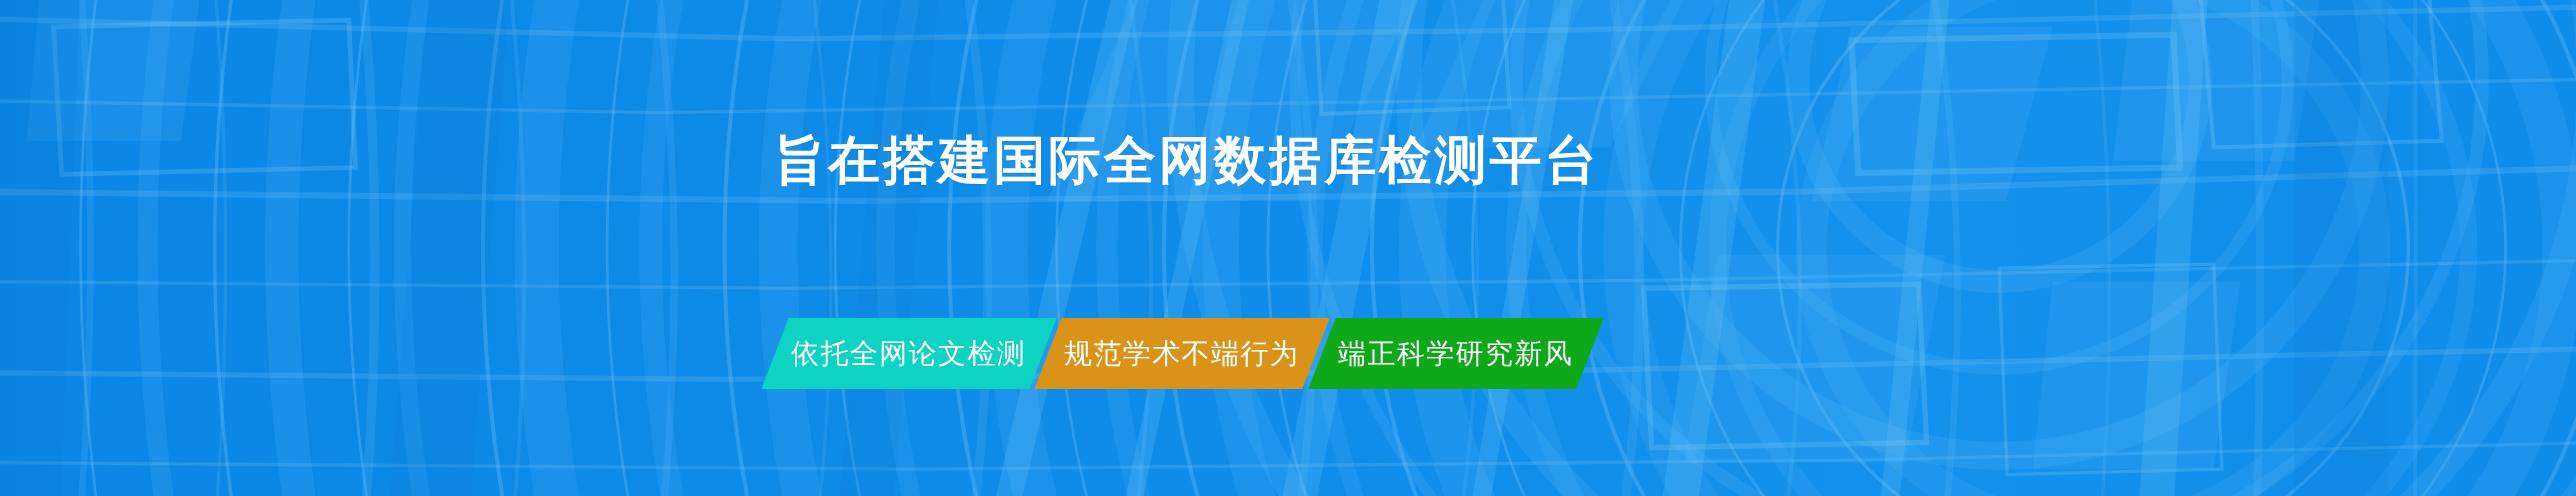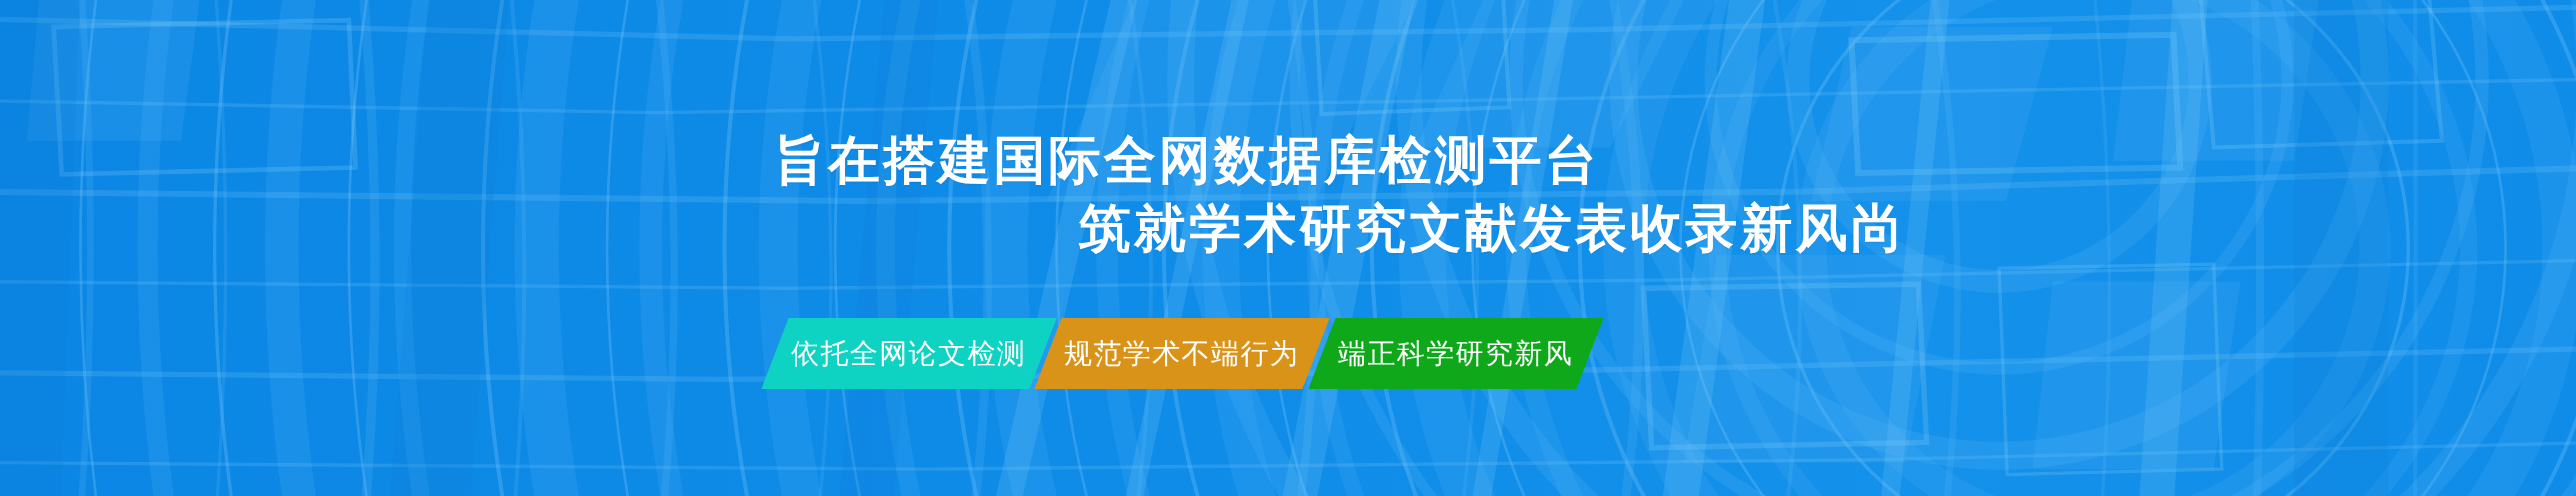--- a/index.html
+++ b/index.html
@@ -217,21 +217,20 @@
         <polygon points="640,-20 760,-20 700,760 580,760"></polygon>
         <polygon points="1320,-20 1400,-20 1330,760 1250,760"></polygon>
         <polygon points="3420,-20 3560,-20 3560,760 3420,760"></polygon>
       </g>
 
     </g>
   </svg>
 
   <div class="headline">
     <div class="title-line title-line-1" style="color: rgb(255, 255, 255);">旨在搭建国际全网数据库检测平台</div>
-    <div class="title-line title-line-2" style="color: rgb(255, 255, 255);">筑就学术研究文献发表收录新风尚</div>
   </div>
 
   <div class="tag-strip">
     <div class="tag tag-1" style="background: rgb(15, 211, 194);">
       <span class="tag-label" style="color: rgb(255, 255, 255);">依托全网论文检测</span>
     </div>
     <div class="tag tag-2" style="background: rgb(217, 147, 24);">
       <span class="tag-label" style="color: rgb(255, 255, 255);">规范学术不端行为</span>
     </div>
     <div class="tag tag-3" style="background: rgb(15, 168, 26);">

